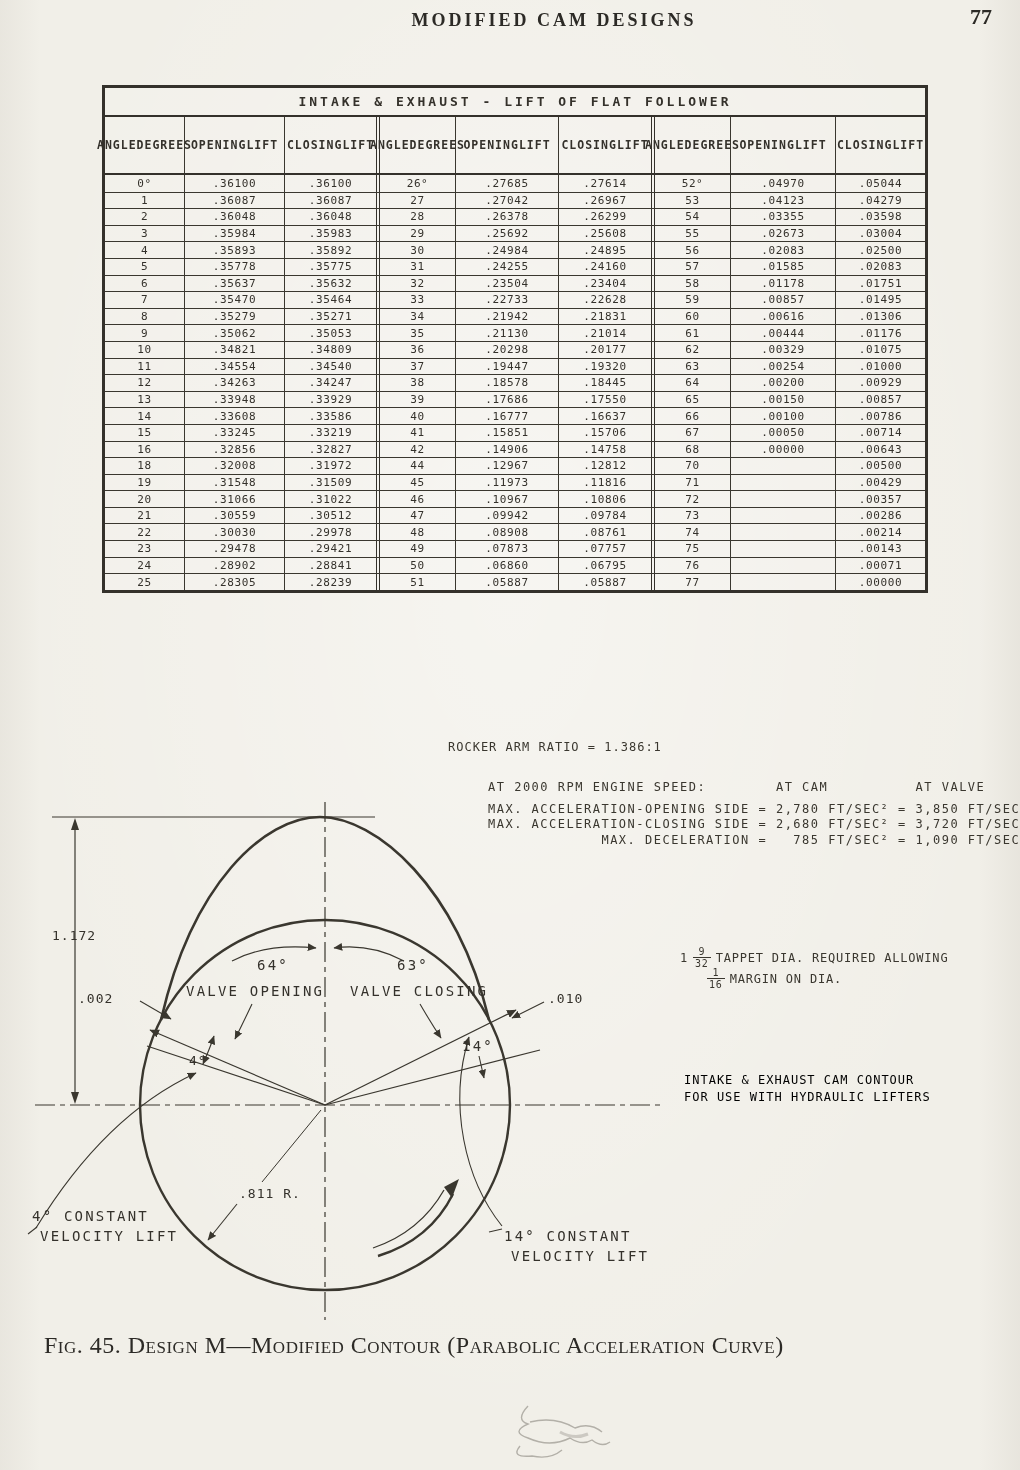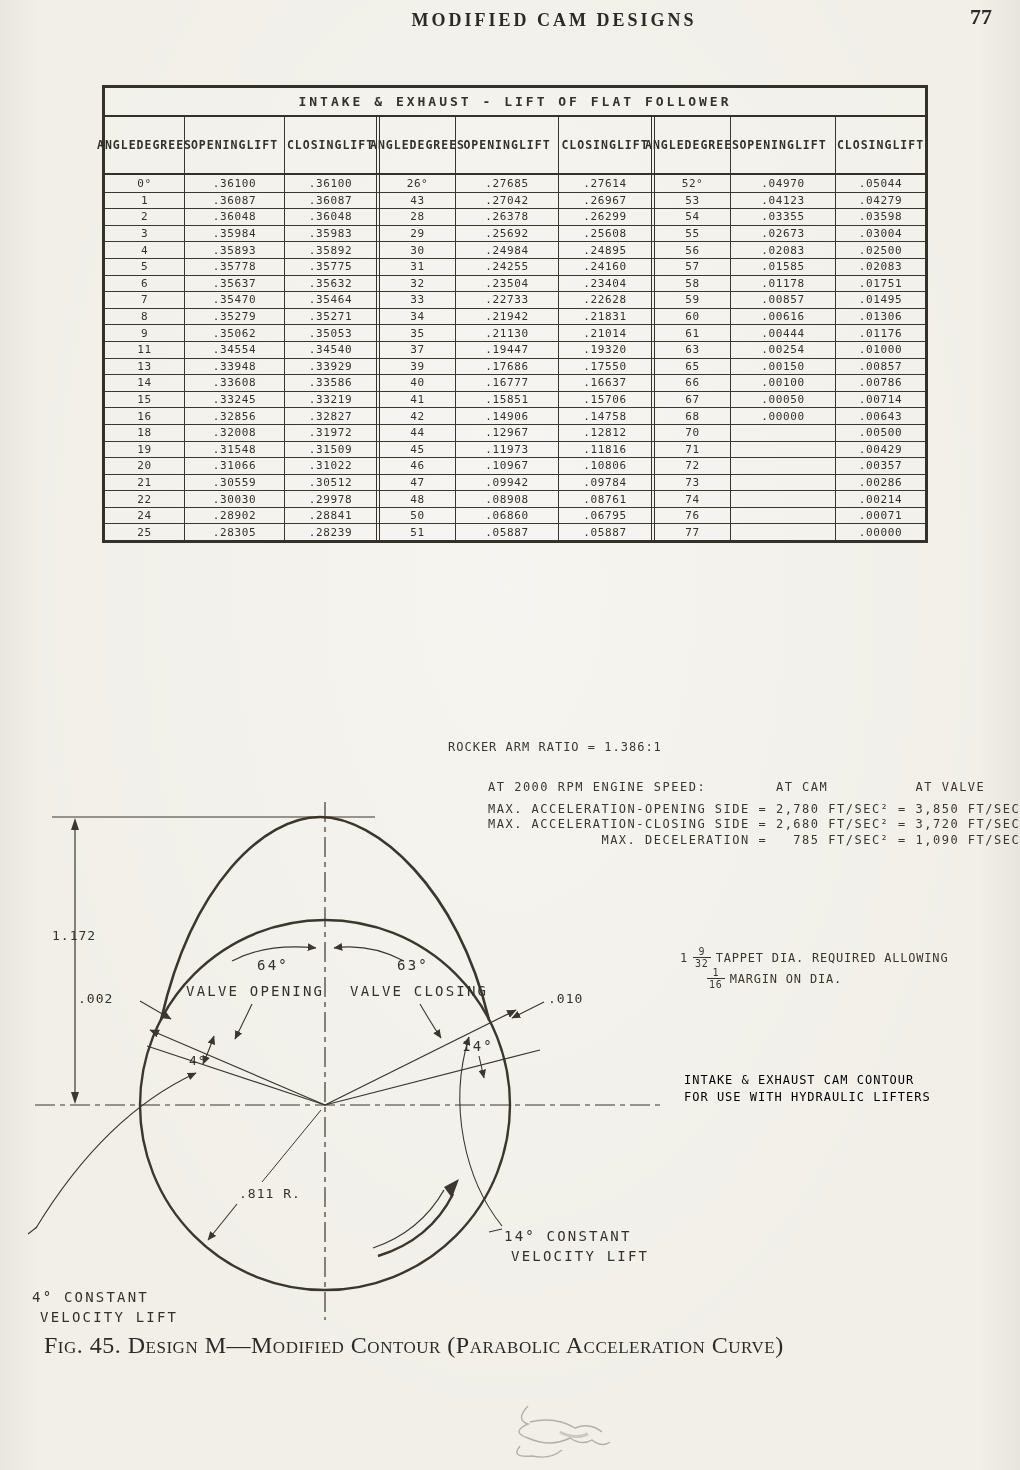--- a/index.html
+++ b/index.html
@@ -111,21 +111,21 @@
         <div class="tcell vline">.27685</div>
         <div class="tcell sep">.27614</div>
         <div class="tcell vline">52°</div>
         <div class="tcell vline">.04970</div>
         <div class="tcell">.05044</div>
       </div>
       <div class="trow tgrid">
         <div class="tcell vline">1</div>
         <div class="tcell vline">.36087</div>
         <div class="tcell sep">.36087</div>
-        <div class="tcell vline">43</div>
+        <div class="tcell vline">27</div>
         <div class="tcell vline">.27042</div>
         <div class="tcell sep">.26967</div>
         <div class="tcell vline">53</div>
         <div class="tcell vline">.04123</div>
         <div class="tcell">.04279</div>
       </div>
       <div class="trow tgrid">
         <div class="tcell vline">2</div>
         <div class="tcell vline">.36048</div>
         <div class="tcell sep">.36048</div>
@@ -207,31 +207,53 @@
         <div class="tcell vline">.35062</div>
         <div class="tcell sep">.35053</div>
         <div class="tcell vline">35</div>
         <div class="tcell vline">.21130</div>
         <div class="tcell sep">.21014</div>
         <div class="tcell vline">61</div>
         <div class="tcell vline">.00444</div>
         <div class="tcell">.01176</div>
       </div>
       <div class="trow tgrid">
+        <div class="tcell vline">10</div>
+        <div class="tcell vline">.34821</div>
+        <div class="tcell sep">.34809</div>
+        <div class="tcell vline">36</div>
+        <div class="tcell vline">.20298</div>
+        <div class="tcell sep">.20177</div>
+        <div class="tcell vline">62</div>
+        <div class="tcell vline">.00329</div>
+        <div class="tcell">.01075</div>
+      </div>
+      <div class="trow tgrid">
         <div class="tcell vline">11</div>
         <div class="tcell vline">.34554</div>
         <div class="tcell sep">.34540</div>
         <div class="tcell vline">37</div>
         <div class="tcell vline">.19447</div>
         <div class="tcell sep">.19320</div>
         <div class="tcell vline">63</div>
         <div class="tcell vline">.00254</div>
         <div class="tcell">.01000</div>
       </div>
       <div class="trow tgrid">
+        <div class="tcell vline">12</div>
+        <div class="tcell vline">.34263</div>
+        <div class="tcell sep">.34247</div>
+        <div class="tcell vline">38</div>
+        <div class="tcell vline">.18578</div>
+        <div class="tcell sep">.18445</div>
+        <div class="tcell vline">64</div>
+        <div class="tcell vline">.00200</div>
+        <div class="tcell">.00929</div>
+      </div>
+      <div class="trow tgrid">
         <div class="tcell vline">13</div>
         <div class="tcell vline">.33948</div>
         <div class="tcell sep">.33929</div>
         <div class="tcell vline">39</div>
         <div class="tcell vline">.17686</div>
         <div class="tcell sep">.17550</div>
         <div class="tcell vline">65</div>
         <div class="tcell vline">.00150</div>
         <div class="tcell">.00857</div>
       </div>
@@ -315,20 +337,31 @@
       <div class="trow tgrid">
         <div class="tcell vline">22</div>
         <div class="tcell vline">.30030</div>
         <div class="tcell sep">.29978</div>
         <div class="tcell vline">48</div>
         <div class="tcell vline">.08908</div>
         <div class="tcell sep">.08761</div>
         <div class="tcell vline">74</div>
         <div class="tcell vline"></div>
         <div class="tcell">.00214</div>
+      </div>
+      <div class="trow tgrid">
+        <div class="tcell vline">23</div>
+        <div class="tcell vline">.29478</div>
+        <div class="tcell sep">.29421</div>
+        <div class="tcell vline">49</div>
+        <div class="tcell vline">.07873</div>
+        <div class="tcell sep">.07757</div>
+        <div class="tcell vline">75</div>
+        <div class="tcell vline"></div>
+        <div class="tcell">.00143</div>
       </div>
       <div class="trow tgrid">
         <div class="tcell vline">24</div>
         <div class="tcell vline">.28902</div>
         <div class="tcell sep">.28841</div>
         <div class="tcell vline">50</div>
         <div class="tcell vline">.06860</div>
         <div class="tcell sep">.06795</div>
         <div class="tcell vline">76</div>
         <div class="tcell vline"></div>
@@ -436,21 +469,21 @@
 <div class="abs dlab" style="left:52px;top:928px">1.172</div>
 <div class="abs dlab" style="left:78px;top:991px">.002</div>
 <div class="abs dlab" style="left:548px;top:991px">.010</div>
 <div class="abs dbig" style="left:257px;top:957px">64°</div>
 <div class="abs dbig" style="left:186px;top:983px">VALVE OPENING</div>
 <div class="abs dbig" style="left:397px;top:957px">63°</div>
 <div class="abs dbig" style="left:350px;top:983px">VALVE CLOSING</div>
 <div class="abs dlab" style="left:189px;top:1053px">4°</div>
 <div class="abs dbig" style="left:462px;top:1038px">14°</div>
 <div class="abs dlab" style="left:239px;top:1186px">.811 R.</div>
-<div class="abs" style="left:32px;top:1289px">
+<div class="abs" style="left:32px;top:1208px">
   <div class="dbig">4° CONSTANT</div>
   <div class="dbig" style="margin-left:8px;margin-top:4px">VELOCITY LIFT</div>
 </div>
 <div class="abs" style="left:504px;top:1228px">
   <div class="dbig">14° CONSTANT</div>
   <div class="dbig" style="margin-left:7px;margin-top:4px">VELOCITY LIFT</div>
 </div>
 
 <div class="abs serif" id="caption">Fig. 45. Design M—Modified Contour (Parabolic Acceleration Curve)</div>
 

